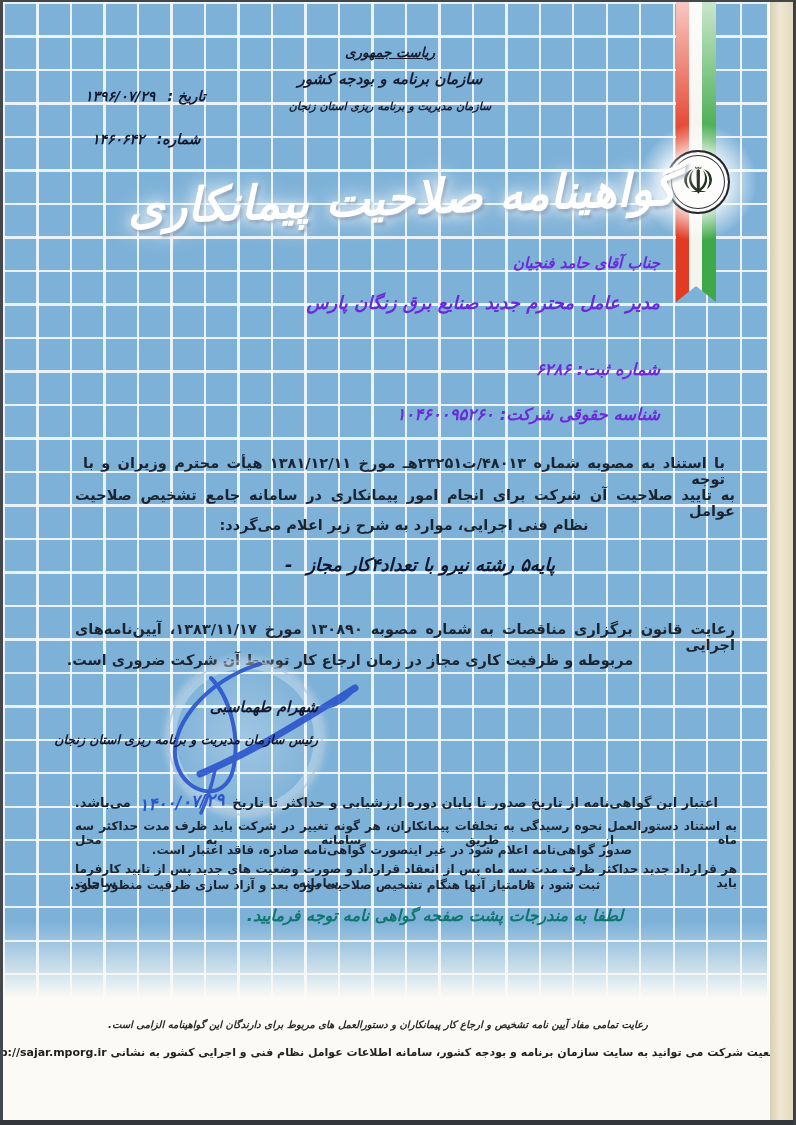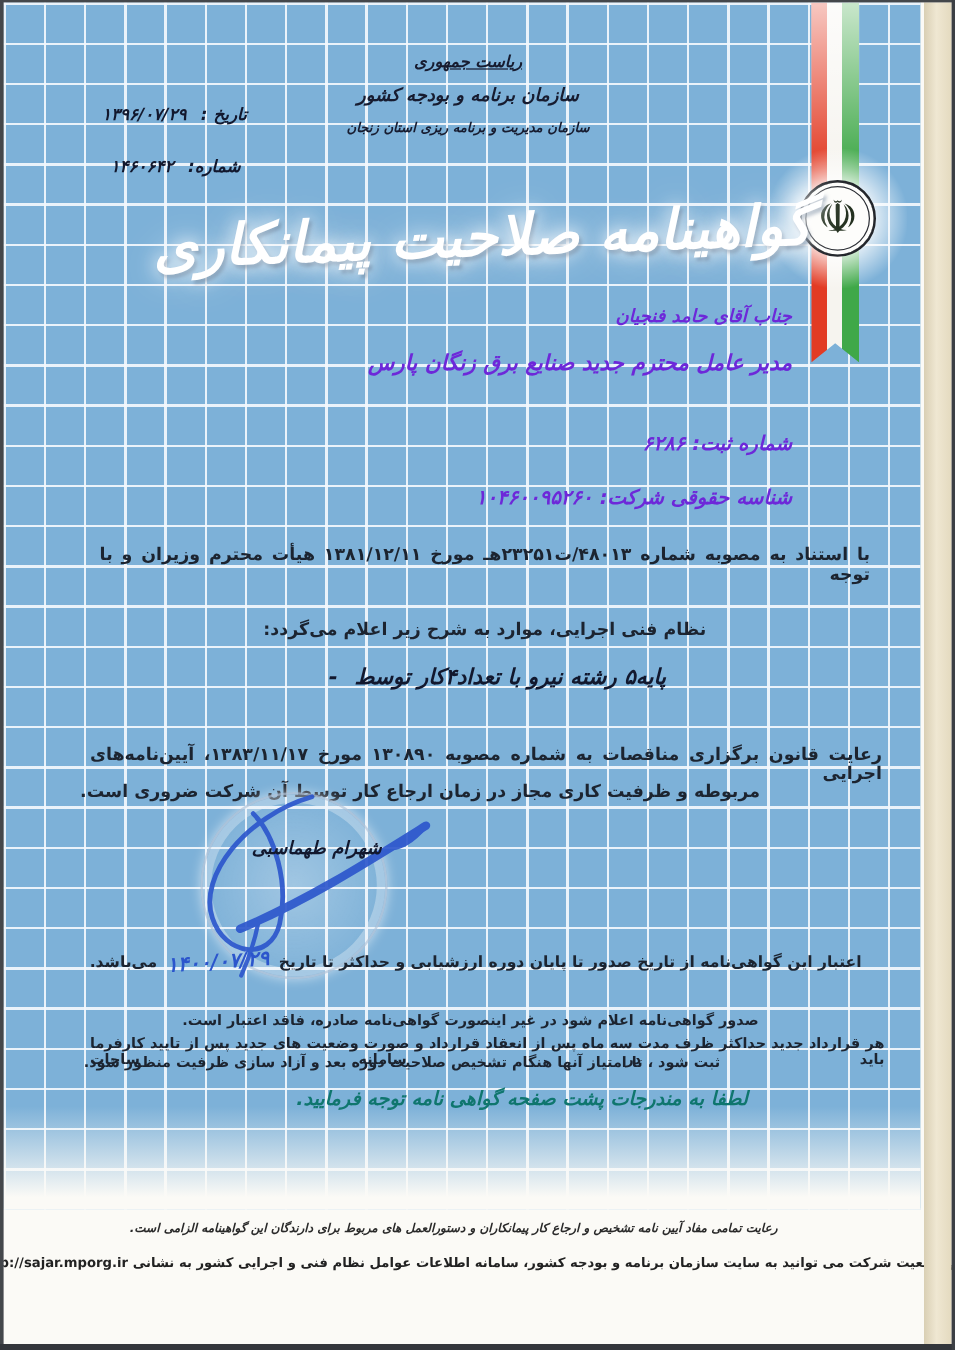--- a/index.html
+++ b/index.html
@@ -108,47 +108,50 @@
   </div>
 
   <div class="big-title">گواهینامه صلاحیت پیمانکاری</div>
 
   <div class="rcpt" style="top:254px;font-size:15px;">جناب آقای حامد فنجیان</div>
   <div class="rcpt" style="top:292px;font-size:18px;">مدیر عامل محترم جدید صنایع برق زنگان پارس</div>
   <div class="rcpt" style="top:360px;font-size:16.5px;">شماره ثبت: ۶۲۸۶</div>
   <div class="rcpt" style="top:405px;font-size:16.5px;">شناسه حقوقی شرکت: ۱۰۴۶۰۰۹۵۲۶۰</div>
 
   <div class="jline body-ink" style="left:83px;width:642px;top:455px;font-size:14.5px;">با استناد به مصوبه شماره ۴۸۰۱۳/ت۲۳۲۵۱هـ مورخ ۱۳۸۱/۱۲/۱۱ هیأت محترم وزیران و با توجه</div>
+  <div class="jline body-ink" style="left:75px;width:660px;top:487px;font-size:14.5px;">به تایید صلاحیت آن شرکت برای انجام امور پیمانکاری در سامانه جامع تشخیص صلاحیت عوامل</div>
   <div class="cline body-ink" style="left:404px;top:517px;font-size:14.5px;">نظام فنی اجرایی، موارد به شرح زیر اعلام می‌گردد:</div>
 
   <div class="bullet">
-    <span>پایه۵ رشته نیرو با تعداد۴کار توسط</span>
+    <span>پایه۵ رشته نیرو با تعداد۴کار مجاز</span>
     <span>-</span>
   </div>
 
   <div class="jline body-ink" style="left:75px;width:660px;top:621px;font-size:14.5px;">رعایت قانون برگزاری مناقصات به شماره مصوبه ۱۳۰۸۹۰ مورخ ۱۳۸۳/۱۱/۱۷، آیین‌نامه‌های اجرایی</div>
   <div class="cline body-ink" style="left:350px;top:652px;font-size:14.5px;">مربوطه و ظرفیت کاری مجاز در زمان ارجاع کار توسط آن شرکت ضروری است.</div>
 
   <div class="seal"></div>
   <svg class="sig-svg" width="310" height="165" viewBox="0 0 310 165">
     <g fill="none" stroke="#2b55cc" stroke-linecap="round" opacity="0.9">
       <path d="M115 14 C60 30 20 80 32 115 C42 146 80 152 88 120 C96 86 84 46 66 28" stroke-width="4"></path>
       <path d="M70 120 C66 140 61 152 56 163" stroke-width="3.5"></path>
       <path d="M55 124 C110 101 162 68 210 38" stroke-width="7"></path>
       <path d="M210 38 C199 51 187 58 180 56" stroke-width="4"></path>
     </g>
   </svg>
   <div class="sig-name nastaliq ink">شهرام طهماسبی</div>
+  <div class="sig-role nastaliq ink">رئیس سازمان مدیریت و برنامه ریزی استان زنجان</div>
 
   <div class="validity">
     <span>اعتبار این گواهی‌نامه از تاریخ صدور تا پایان دوره ارزشیابی و حداکثر تا تاریخ</span>
     <span class="hand-date">۱۴۰۰/۰۷/۲۹</span>
     <span>می‌باشد.</span>
   </div>
 
+  <div class="jline note" style="left:75px;width:662px;top:819px;">به استناد دستورالعمل نحوه رسیدگی به تخلفات پیمانکاران، هر گونه تغییر در شرکت باید ظرف مدت حداکثر سه ماه از طریق سامانه به محل</div>
   <div class="cline note" style="left:392px;top:843px;">صدور گواهی‌نامه اعلام شود در غیر اینصورت گواهی‌نامه صادره، فاقد اعتبار است.</div>
   <div class="jline note" style="left:75px;width:662px;top:862px;">هر قرارداد جدید حداکثر ظرف مدت سه ماه پس از انعقاد قرارداد و صورت وضعیت های جدید پس از تایید کارفرما باید در سامانه ساجات</div>
   <div class="cline note" style="left:335px;top:878px;">ثبت شود ، تا امتیاز آنها هنگام تشخیص صلاحیت دوره بعد و آزاد سازی ظرفیت منظور شود.</div>
 
   <div class="cline nastaliq back-note" style="left:435px;top:906px;">لطفا به مندرجات پشت صفحه گواهی نامه توجه فرمایید.</div>
 
   <div class="grid-fade"></div>
 
   <div class="cline footer1" style="left:378px;top:1019px;font-weight:bold;">رعایت تمامی مفاد آیین نامه تشخیص و ارجاع کار پیمانکاران و دستورالعمل های مربوط برای دارندگان این گواهینامه الزامی است.</div>
   <div class="cline footer2" style="left:400px;top:1046px;font-weight:bold;">برای اطلاع از آخرین وضعیت شرکت می توانید به سایت سازمان برنامه و بودجه کشور، سامانه اطلاعات عوامل نظام فنی و اجرایی کشور به نشانی http://sajar.mporg.ir مراجعه نمایید.</div>

